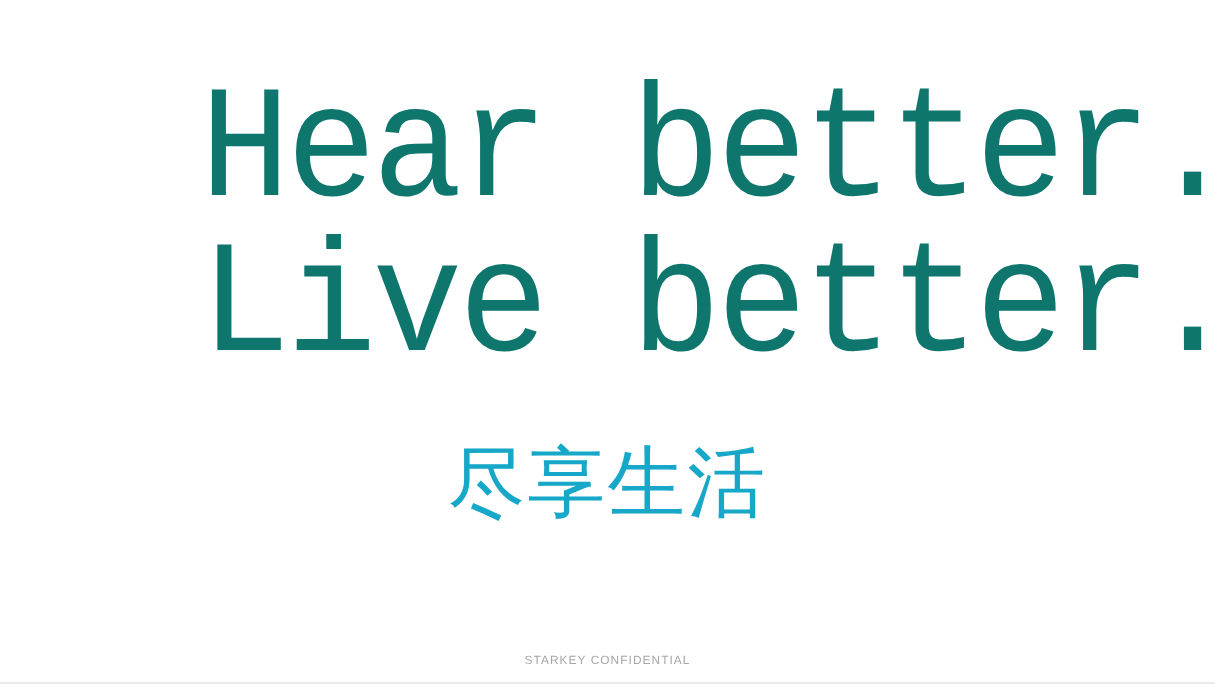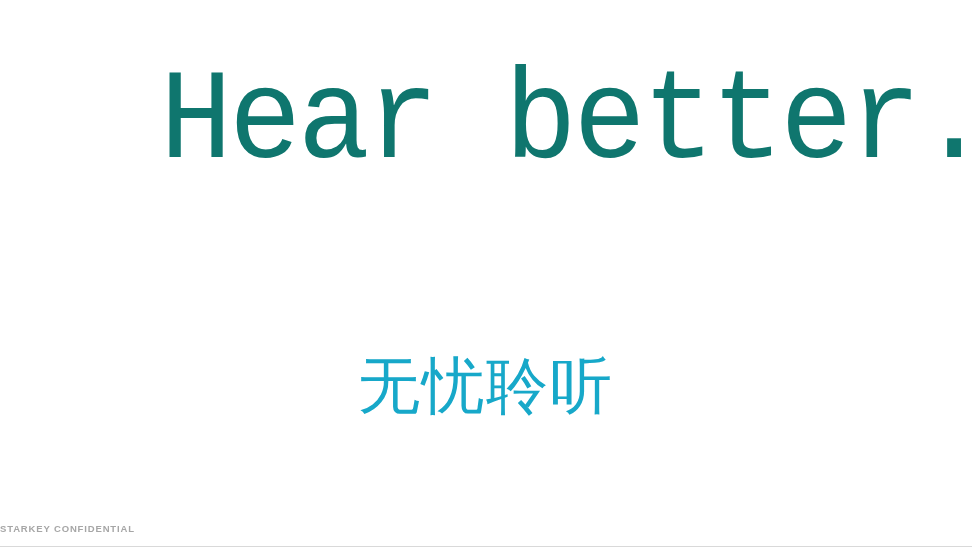--- a/index.html
+++ b/index.html
@@ -81,37 +81,41 @@
     display: block;
     white-space: nowrap;
   }
 
   
   .footer {
     position: absolute;
     left: 0;
     right: 0;
     bottom: 12px;
+    text-align: center;
     color: #a6a6a6;
     font-family: "Liberation Sans", sans-serif;
     font-size: 9.5px;
-    font-weight: 700;
+    font-weight: 400;
     letter-spacing: 0.85px;
   }
 </style>
 </head>
 <body>
 
 <div class="slide">
 
   <div class="headline">
     <span class="headline-line">
       <span class="line-text">Hear better.</span>
     </span>
+    <span class="headline-line">
+      <span class="line-text">Live better.</span><span class="tm-mark">™</span>
+    </span>
   </div>
 
   <div class="subhead">
-    <span class="subhead-line">无忧聆听</span>
+    <span class="subhead-line">尽享生活</span>
   </div>
 
   <div class="footer">STARKEY CONFIDENTIAL</div>
 
 </div>
 
 </body></html>

